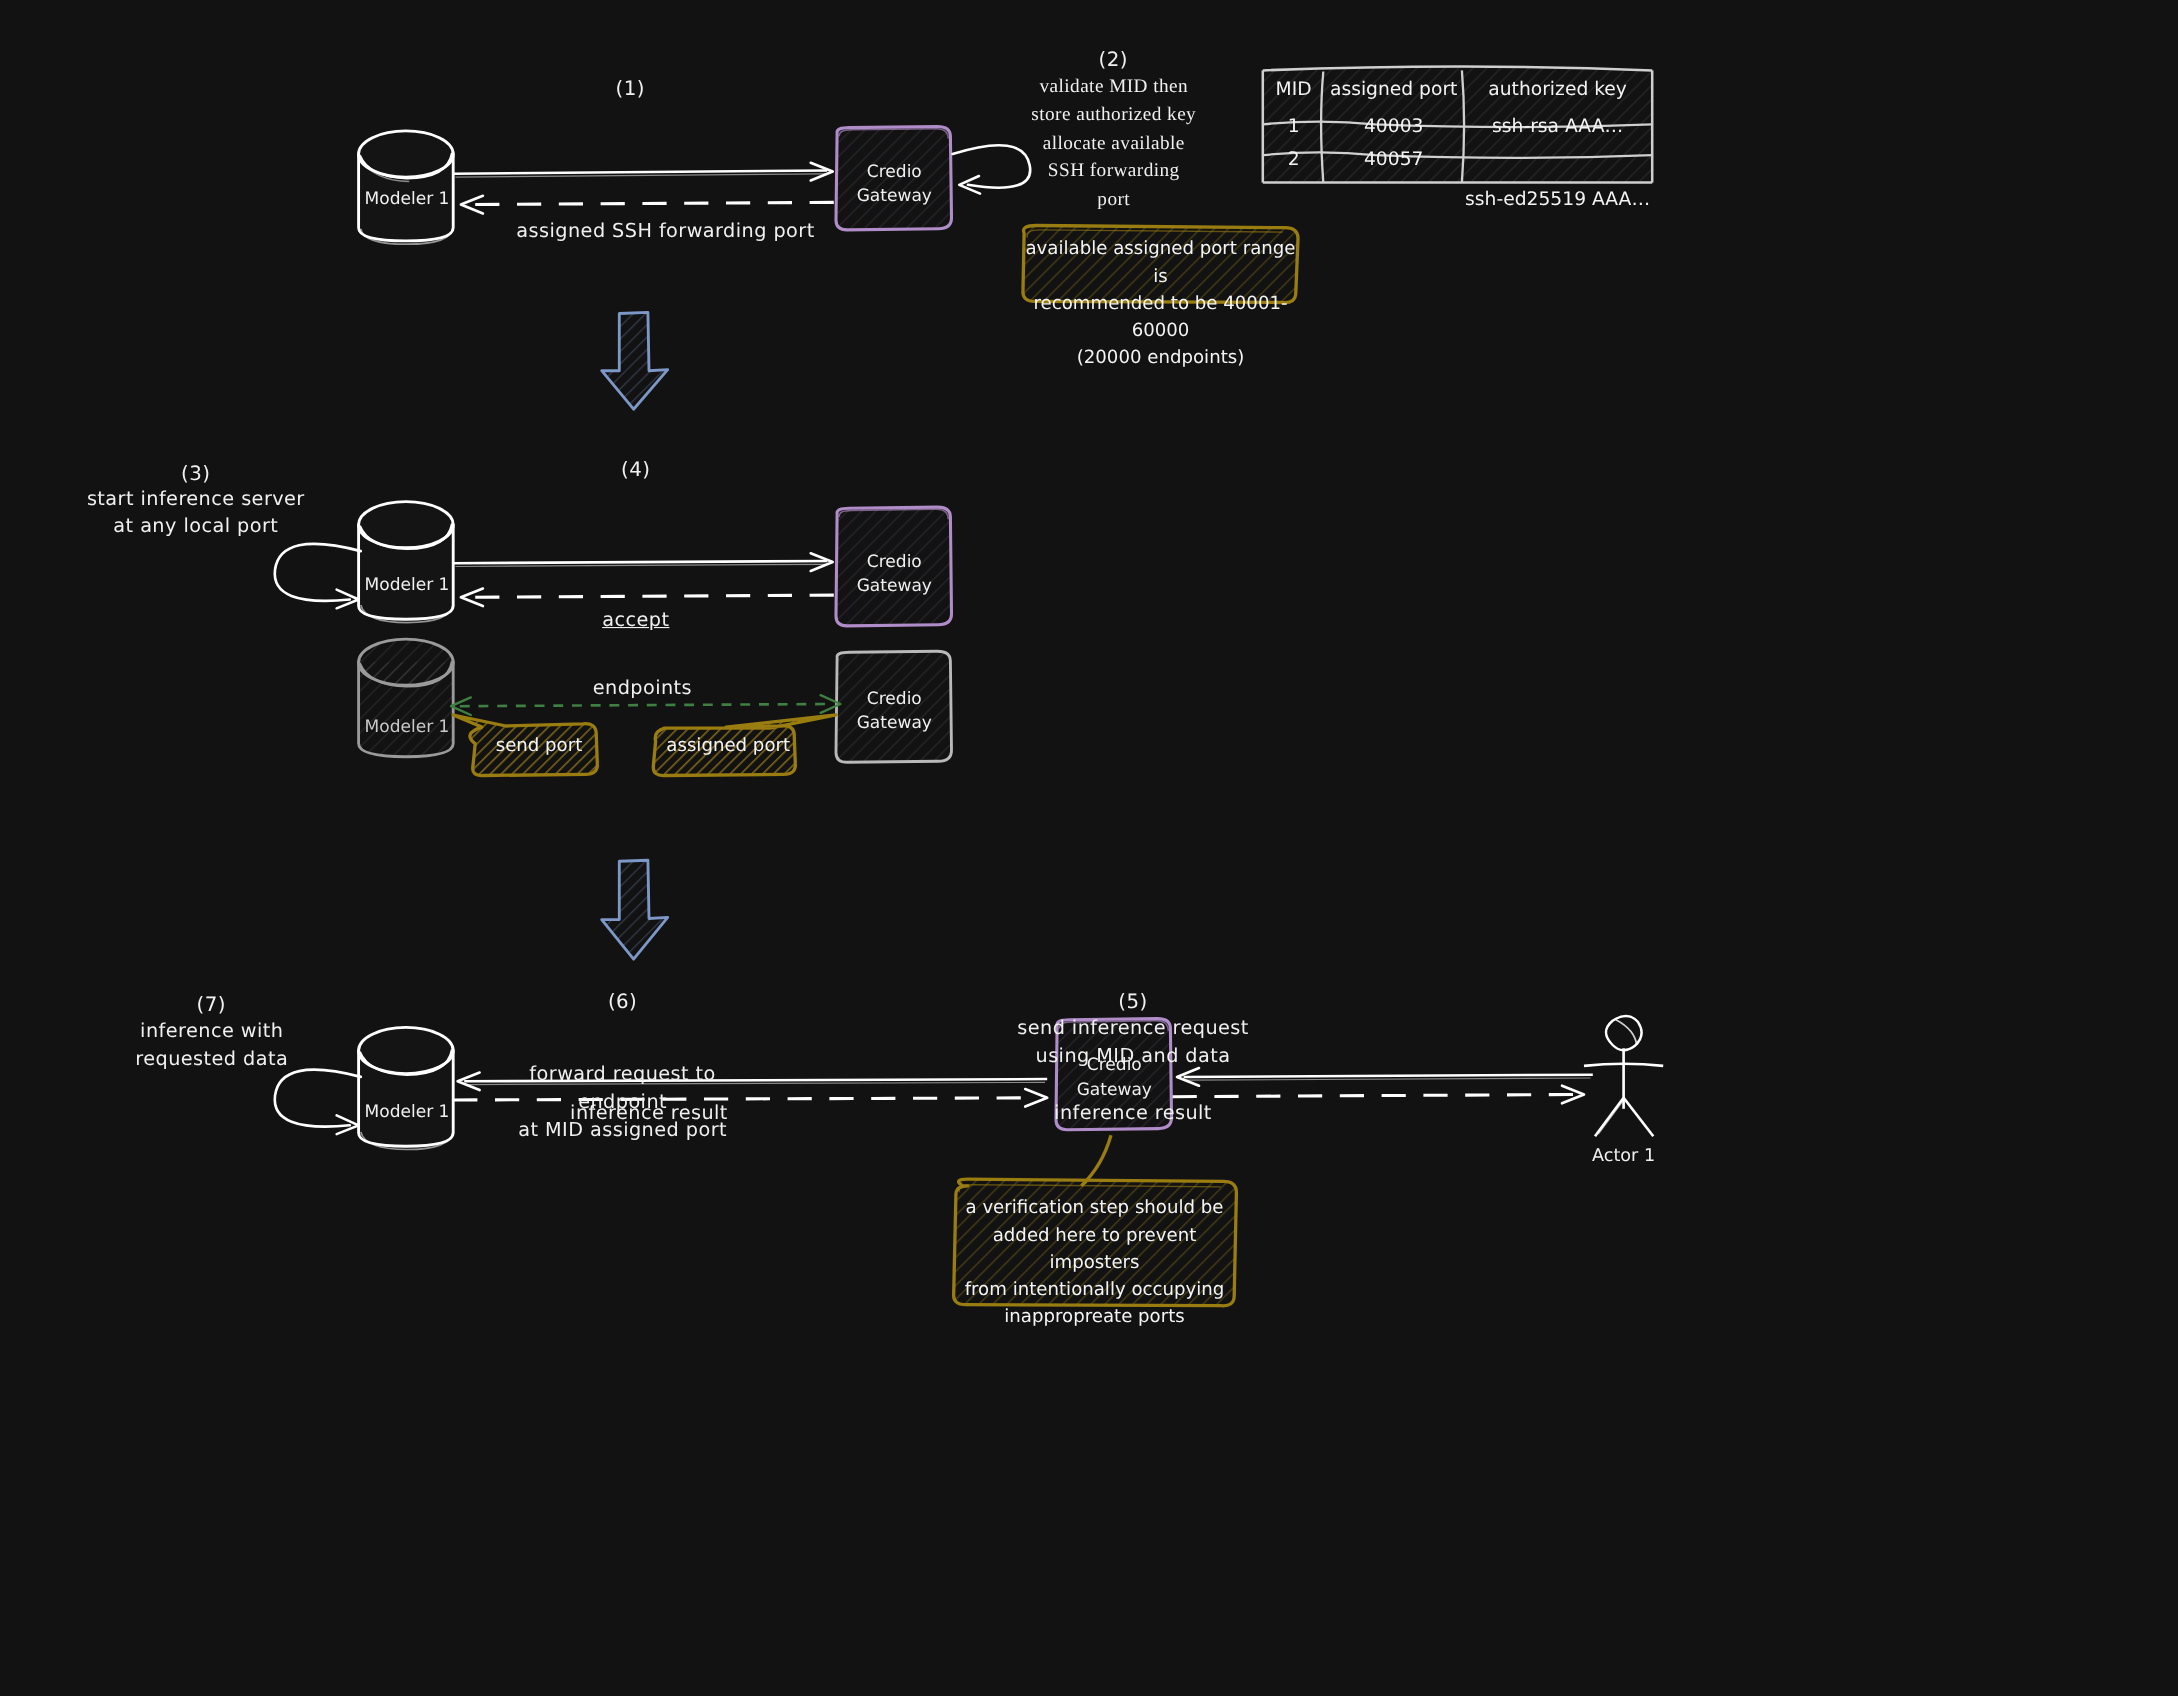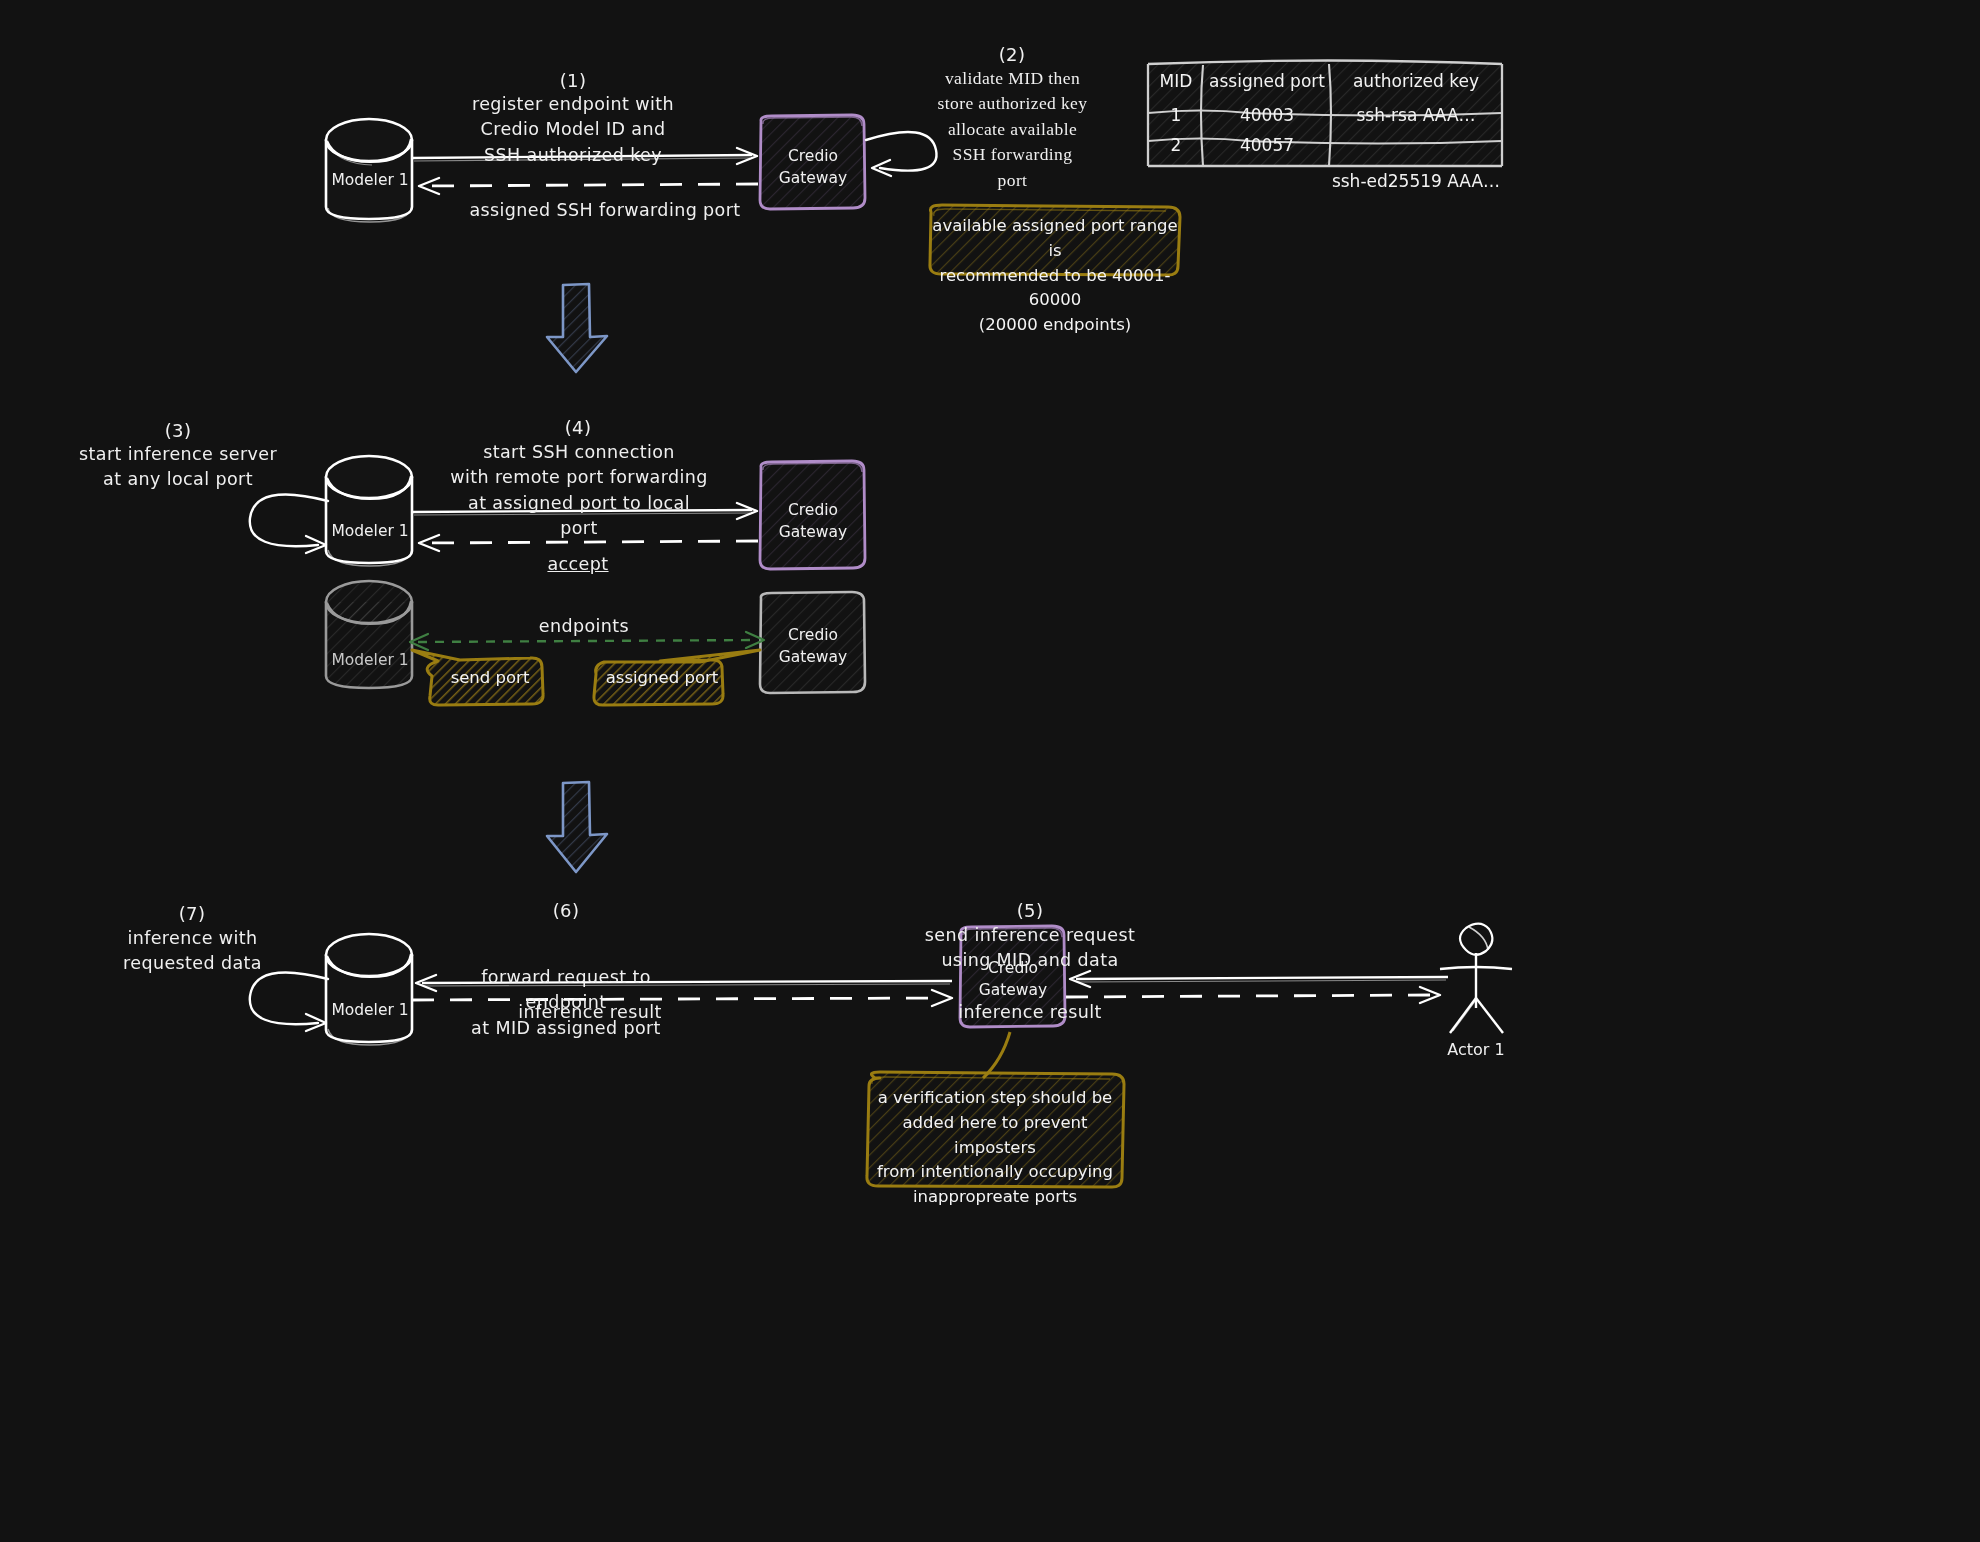--- a/index.html
+++ b/index.html
@@ -203,23 +203,20 @@
 
     <g>
       <path d="M1010 1032 Q1002 1060 983 1078" fill="none" stroke="#9a7d11" stroke-width="3"></path>
       <path d="M875 1078 Q866 1072 880 1072 L1112 1074 Q1124 1074 1124 1084 L1122 1178 Q1122 1188 1110 1187 L 878 1186 Q866 1186 867 1176 L869 1086 Q869 1078 880 1078 Z" fill="url(#hatchYellow)" stroke="#9a7d11" stroke-width="3" stroke-linejoin="round"></path>
       <path d="M872 1084 Q871 1077 884 1077 L1110 1079" fill="none" stroke="#9a7d11" stroke-width="1.3" opacity=".6"></path>
     </g>
   </g>
 </svg>
 
 <div class="lbl step" style="left:468px;top:68px;width:210px;">(1)</div>
-<div class="lbl" style="left:448px;top:92px;width:250px;">register endpoint with
-Credio Model ID and
-SSH authorized key</div>
 <div class="lbl" style="left:440px;top:198px;width:330px;">assigned SSH forwarding port</div>
 
 <div class="lbl step" style="left:912px;top:42px;width:200px;">(2)</div>
 <div class="lbl" style="left:900px;top:66px;width:225px;font-family:Liberation Serif, serif;">validate MID then
 store authorized key
 allocate available
 SSH forwarding
 port</div>
 
 <div class="node-txt" style="left:330px;top:170px;width:80px;">Modeler 1</div>
@@ -239,23 +236,20 @@
 
 <div class="tbl-txt" style="left:1148px;top:135px;width:56px;">2</div>
 <div class="tbl-txt" style="left:1204px;top:135px;width:126px;">40057</div>
 <div class="tbl-txt" style="left:1326px;top:135px;width:180px;margin-top:36px;">ssh-ed25519 AAA…</div>
 
 <div class="lbl step" style="left:78px;top:418px;width:200px;">(3)</div>
 <div class="lbl" style="left:58px;top:442px;width:240px;">start inference server
 at any local port</div>
 
 <div class="lbl step" style="left:478px;top:415px;width:200px;">(4)</div>
-<div class="lbl" style="left:448px;top:440px;width:262px;">start SSH connection
-with remote port forwarding
-at assigned port to local port</div>
 <div class="lbl" style="left:498px;top:552px;width:160px;text-decoration:underline;">accept</div>
 
 <div class="node-txt" style="left:330px;top:521px;width:80px;">Modeler 1</div>
 <div class="node-txt" style="left:770px;top:500px;width:86px;">Credio Gateway</div>
 
 <div class="lbl" style="left:508px;top:614px;width:152px;">endpoints</div>
 <div class="node-txt dim" style="left:330px;top:650px;width:80px;">Modeler 1</div>
 <div class="node-txt" style="left:770px;top:625px;width:86px;">Credio Gateway</div>
 
 <div class="port-txt" style="left:440px;top:668px;width:100px;">send port</div>

